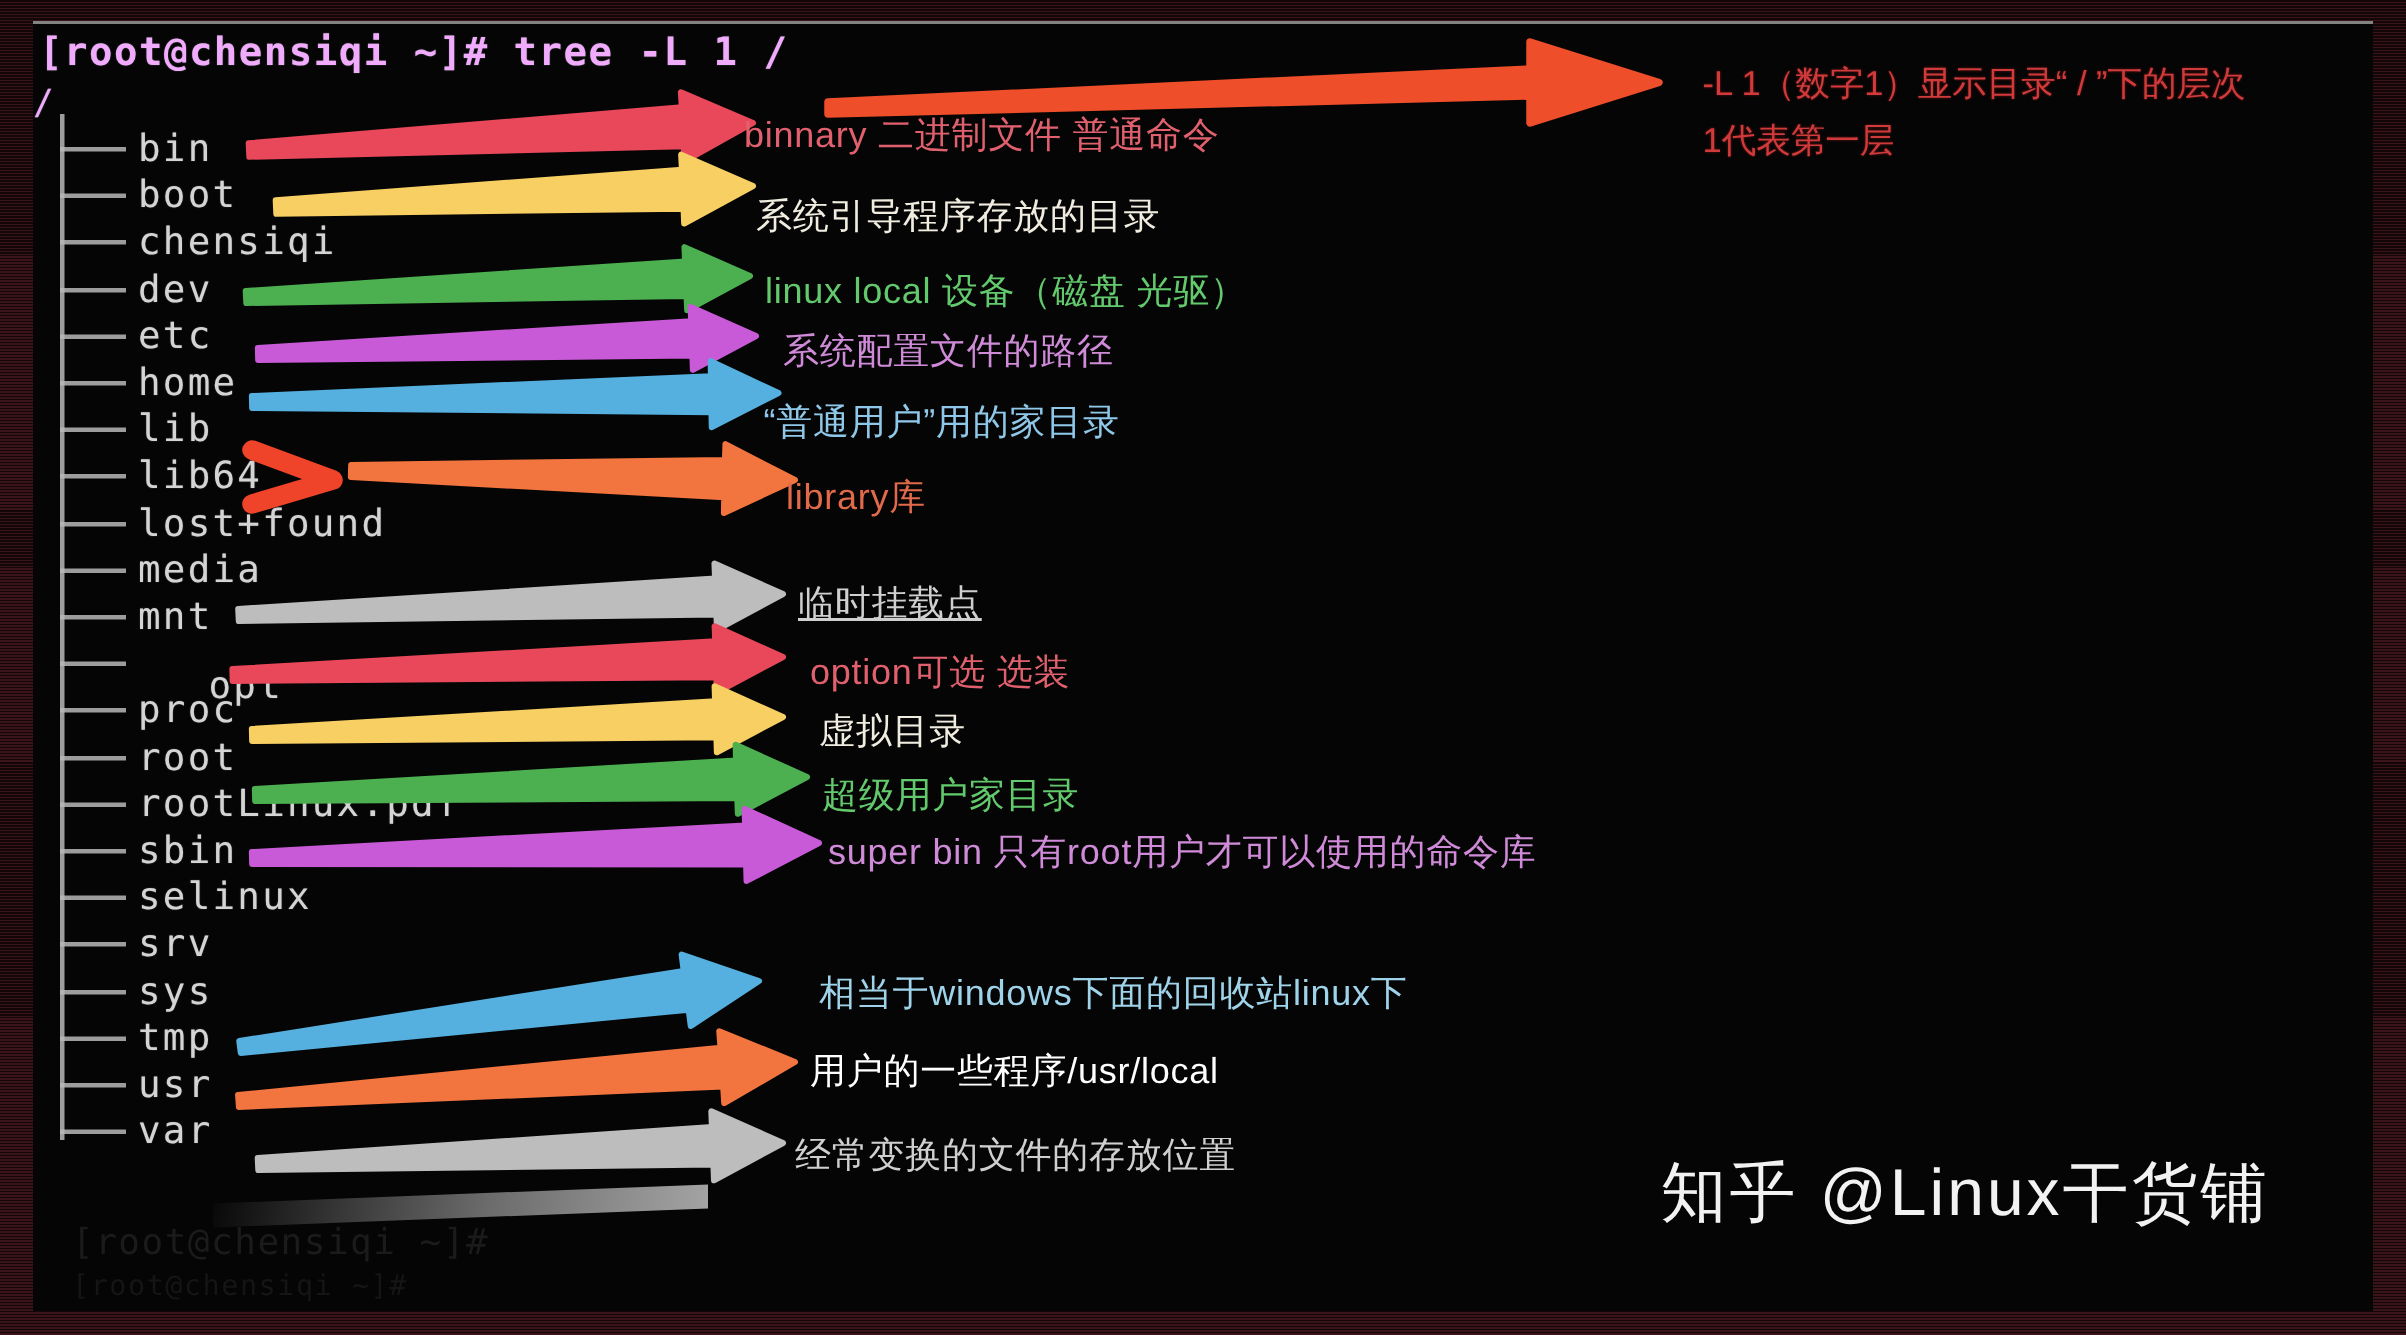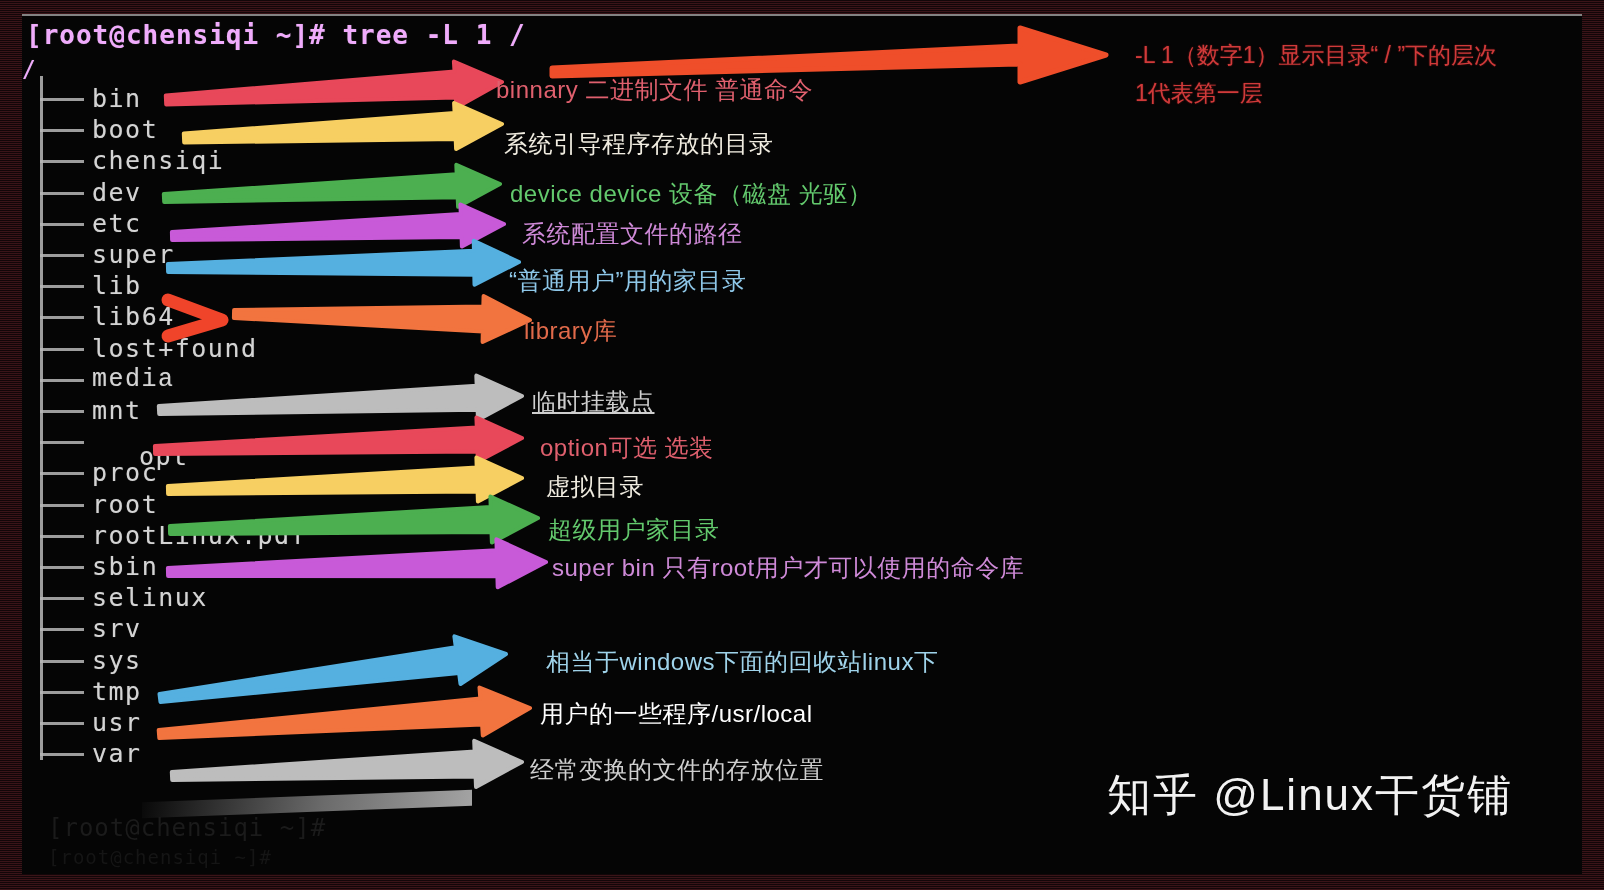--- a/index.html
+++ b/index.html
@@ -114,29 +114,29 @@
         <div class="tname" style="top: 12px;">bin</div>
         <div class="tick" style="top: 57.2px;"></div>
         <div class="tname" style="top: 43.2px;">boot</div>
         <div class="tick" style="top: 88.4px;"></div>
         <div class="tname" style="top: 74.4px;">chensiqi</div>
         <div class="tick" style="top: 119.6px;"></div>
         <div class="tname" style="top: 105.6px;">dev</div>
         <div class="tick" style="top: 150.8px;"></div>
         <div class="tname" style="top: 136.8px;">etc</div>
         <div class="tick" style="top: 182px;"></div>
-        <div class="tname" style="top: 168px;">super</div>
+        <div class="tname" style="top: 168px;">home</div>
         <div class="tick" style="top: 213.2px;"></div>
         <div class="tname" style="top: 199.2px;">lib</div>
         <div class="tick" style="top: 244.4px;"></div>
         <div class="tname" style="top: 230.4px;">lib64</div>
         <div class="tick" style="top: 275.6px;"></div>
         <div class="tname" style="top: 261.6px;">lost+found</div>
         <div class="tick" style="top: 306.8px;"></div>
-        <div class="tname" style="top: 292.8px; font-family: Liberation Mono, monospace;">media</div>
+        <div class="tname" style="top: 292.8px;">media</div>
         <div class="tick" style="top: 338px;"></div>
         <div class="tname" style="top: 324px;">mnt</div>
         <div class="tick" style="top: 369.2px;"></div>
         <div class="tname" style="top: 370px; margin-left: 47px;">opt</div>
         <div class="tick" style="top: 400.4px;"></div>
         <div class="tname" style="top: 386.4px;">proc</div>
         <div class="tick" style="top: 431.6px;"></div>
         <div class="tname" style="top: 417.6px;">root</div>
         <div class="tick" style="top: 462.8px;"></div>
         <div class="tname" style="top: 448.8px;">rootLinux.pdf</div>
@@ -225,21 +225,21 @@
         <div class="arrow" style="left: 140px; top: 692px;">
           <svg width="372" height="126" viewBox="0 0 372 126">
             <polygon points="10.2,74.0 313.6,70.4 314.0,80.9 360.0,56.0 312.2,34.9 312.6,45.4 9.8,66.0" fill="#bdbdbd" stroke="#bdbdbd" stroke-width="4" stroke-linejoin="round"></polygon>
           </svg>
         </div>
       </div>
 
     <div id="notes">
         <div class="note" style="left: 474px; top: 60px; color: rgb(224, 96, 110);">binnary 二进制文件 普通命令</div>
         <div class="note" style="left: 482px; top: 114px; color: rgb(240, 236, 224);">系统引导程序存放的目录</div>
-        <div class="note" style="left: 488px; top: 164px; color: rgb(99, 201, 109);">device device 设备（磁盘 光驱）</div>
+        <div class="note" style="left: 488px; top: 164px; color: rgb(99, 201, 109);">linux local 设备（磁盘 光驱）</div>
         <div class="note" style="left: 500px; top: 204px; color: rgb(207, 138, 216);">系统配置文件的路径</div>
         <div class="note" style="left: 487px; top: 251px; color: rgb(142, 199, 232);">“普通用户”用的家目录</div>
         <div class="note" style="left: 502px; top: 301px; color: rgb(224, 106, 74);">library库</div>
         <div class="note" style="left: 510px; top: 372px; color: rgb(207, 207, 207); text-decoration: underline;">临时挂载点</div>
         <div class="note" style="left: 518px; top: 418px; color: rgb(224, 96, 110);">option可选 选装</div>
         <div class="note" style="left: 524px; top: 457px; color: rgb(240, 236, 224);">虚拟目录</div>
         <div class="note" style="left: 526px; top: 500px; color: rgb(99, 201, 109);">超级用户家目录</div>
         <div class="note" style="left: 530px; top: 538px; color: rgb(207, 138, 216);">super bin 只有root用户才可以使用的命令库</div>
         <div class="note" style="left: 524px; top: 632px; color: rgb(159, 211, 234);">相当于windows下面的回收站linux下</div>
         <div class="note" style="left: 518px; top: 684px; color: #ffffff;">用户的一些程序/usr/local</div>

